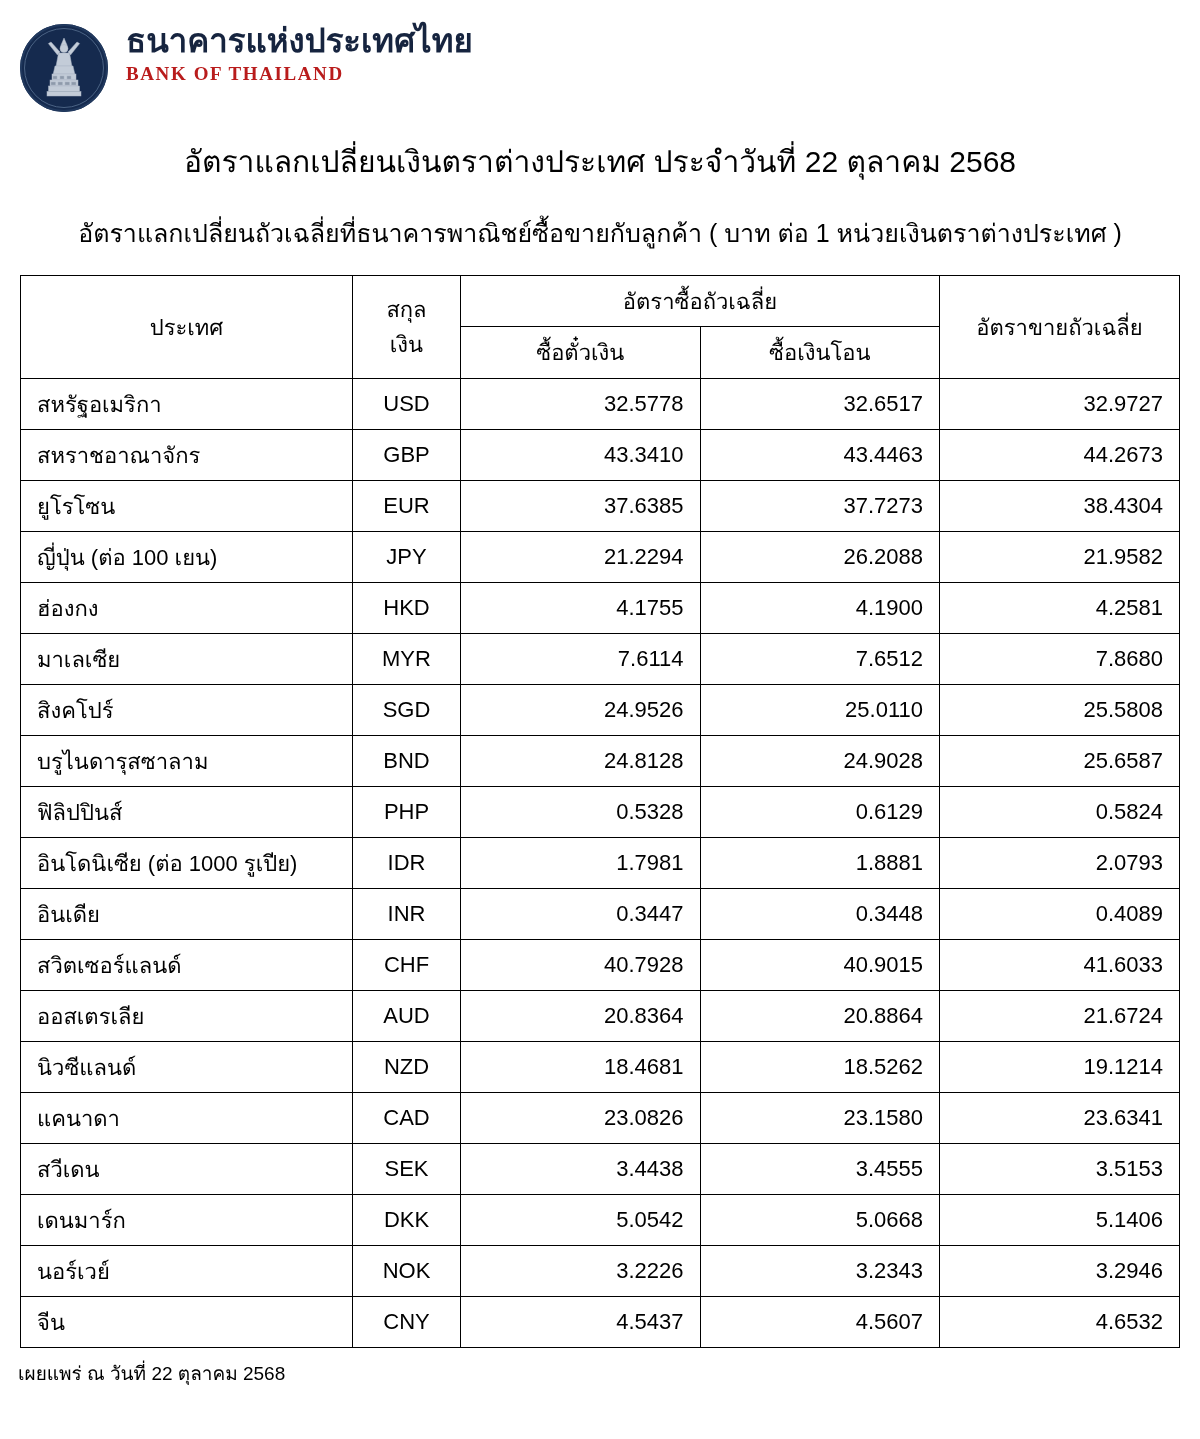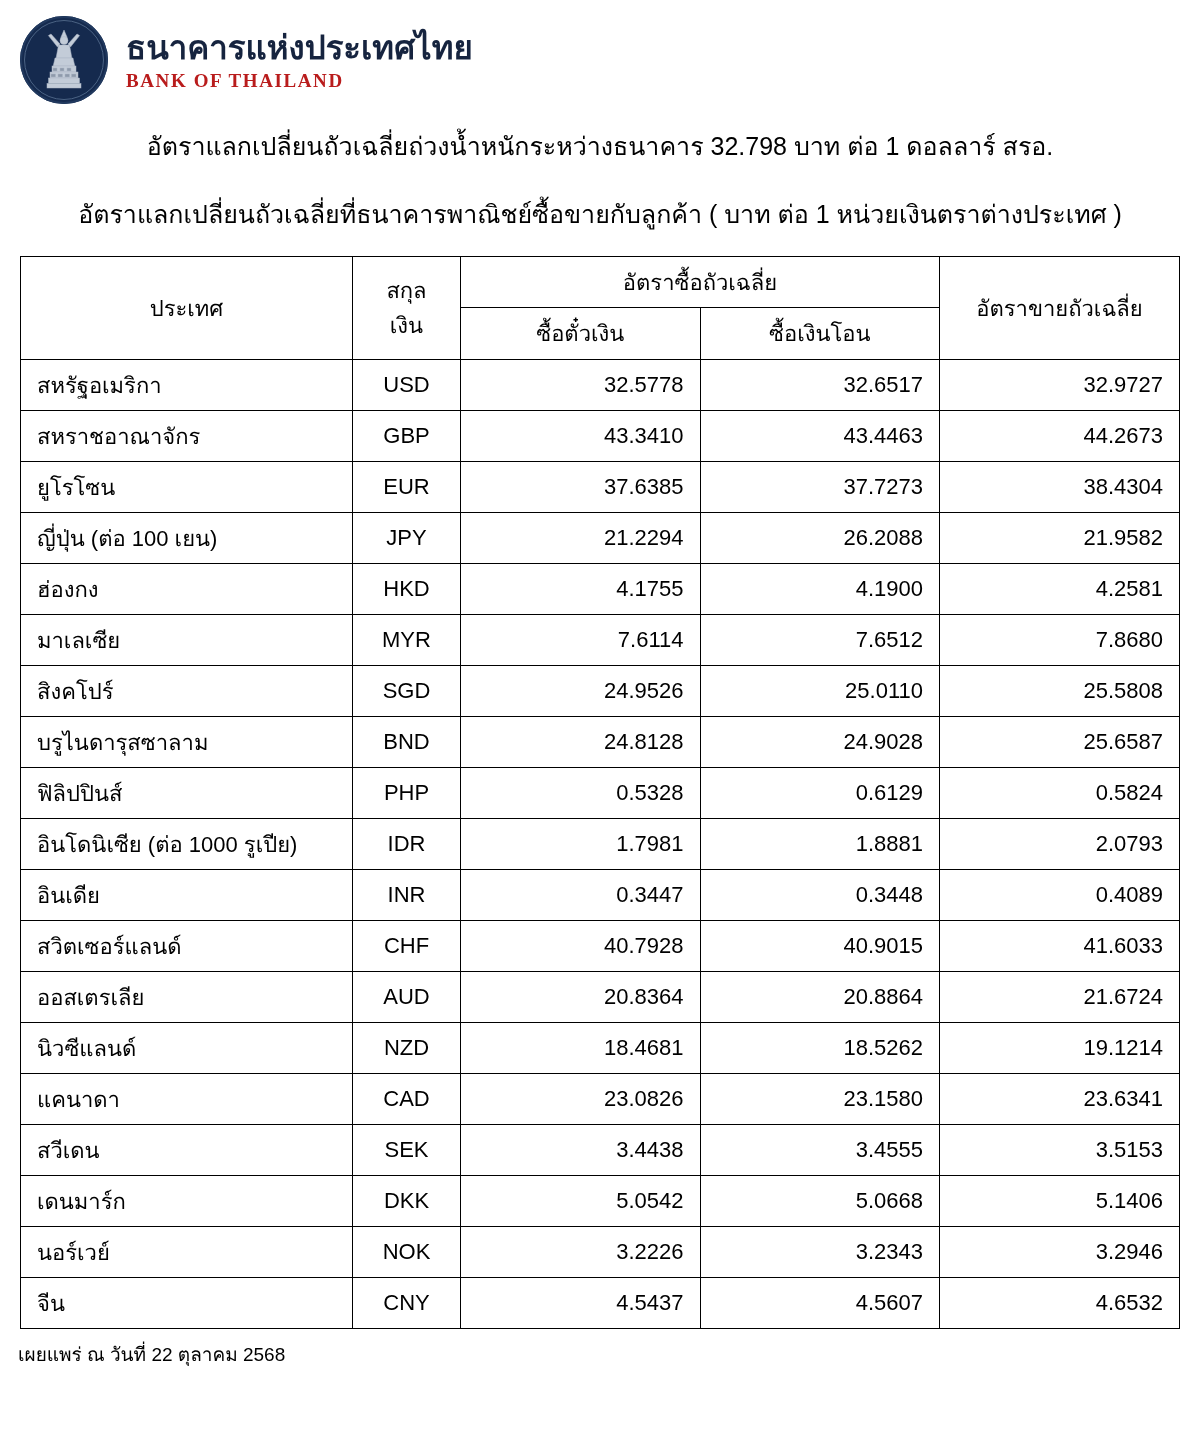--- a/index.html
+++ b/index.html
@@ -13,22 +13,22 @@
     width: 1200px;
     height: 1439px;
     font-family: "Liberation Sans", "DejaVu Sans", sans-serif;
     color: #000000;
     overflow: hidden;
   }
 
   
   .masthead {
     display: flex;
-    align-items: center;
-    padding: 10px 0 0 20px;
+    align-items: flex-start;
+    padding: 24px 0 0 20px;
     height: 110px;
   }
   .seal {
     width: 88px;
     height: 88px;
     border-radius: 50%;
     background: #152a4e;
     position: relative;
     flex: 0 0 auto;
     box-shadow: inset 0 0 0 2px #21395e;
@@ -155,21 +155,21 @@
       </g>
     </svg>
   </div>
   <div class="wordmark">
     <div class="th">ธนาคารแห่งประเทศไทย</div>
     <div class="en">BANK OF THAILAND</div>
   </div>
 </div>
 
 <div class="titles">
-  <div class="title-sub">อัตราแลกเปลี่ยนถัวเฉลี่ยถ่วงน้ำหนักระหว่างธนาคาร 32.798 บาท ต่อ 1 ดอลลาร์ สรอ.</div>
+  <div class="title-main">อัตราแลกเปลี่ยนเงินตราต่างประเทศ ประจำวันที่ 22 ตุลาคม 2568</div>
   <div class="title-sub2">อัตราแลกเปลี่ยนถัวเฉลี่ยที่ธนาคารพาณิชย์ซื้อขายกับลูกค้า ( บาท ต่อ 1 หน่วยเงินตราต่างประเทศ )</div>
 </div>
 
 <div class="table-wrap">
   <table class="fx">
     <thead>
       <tr class="hdr-group">
         <th class="c-country" rowspan="2">ประเทศ</th>
         <th class="c-code" rowspan="2">สกุลเงิน</th>
         <th colspan="2">อัตราซื้อถัวเฉลี่ย</th>

